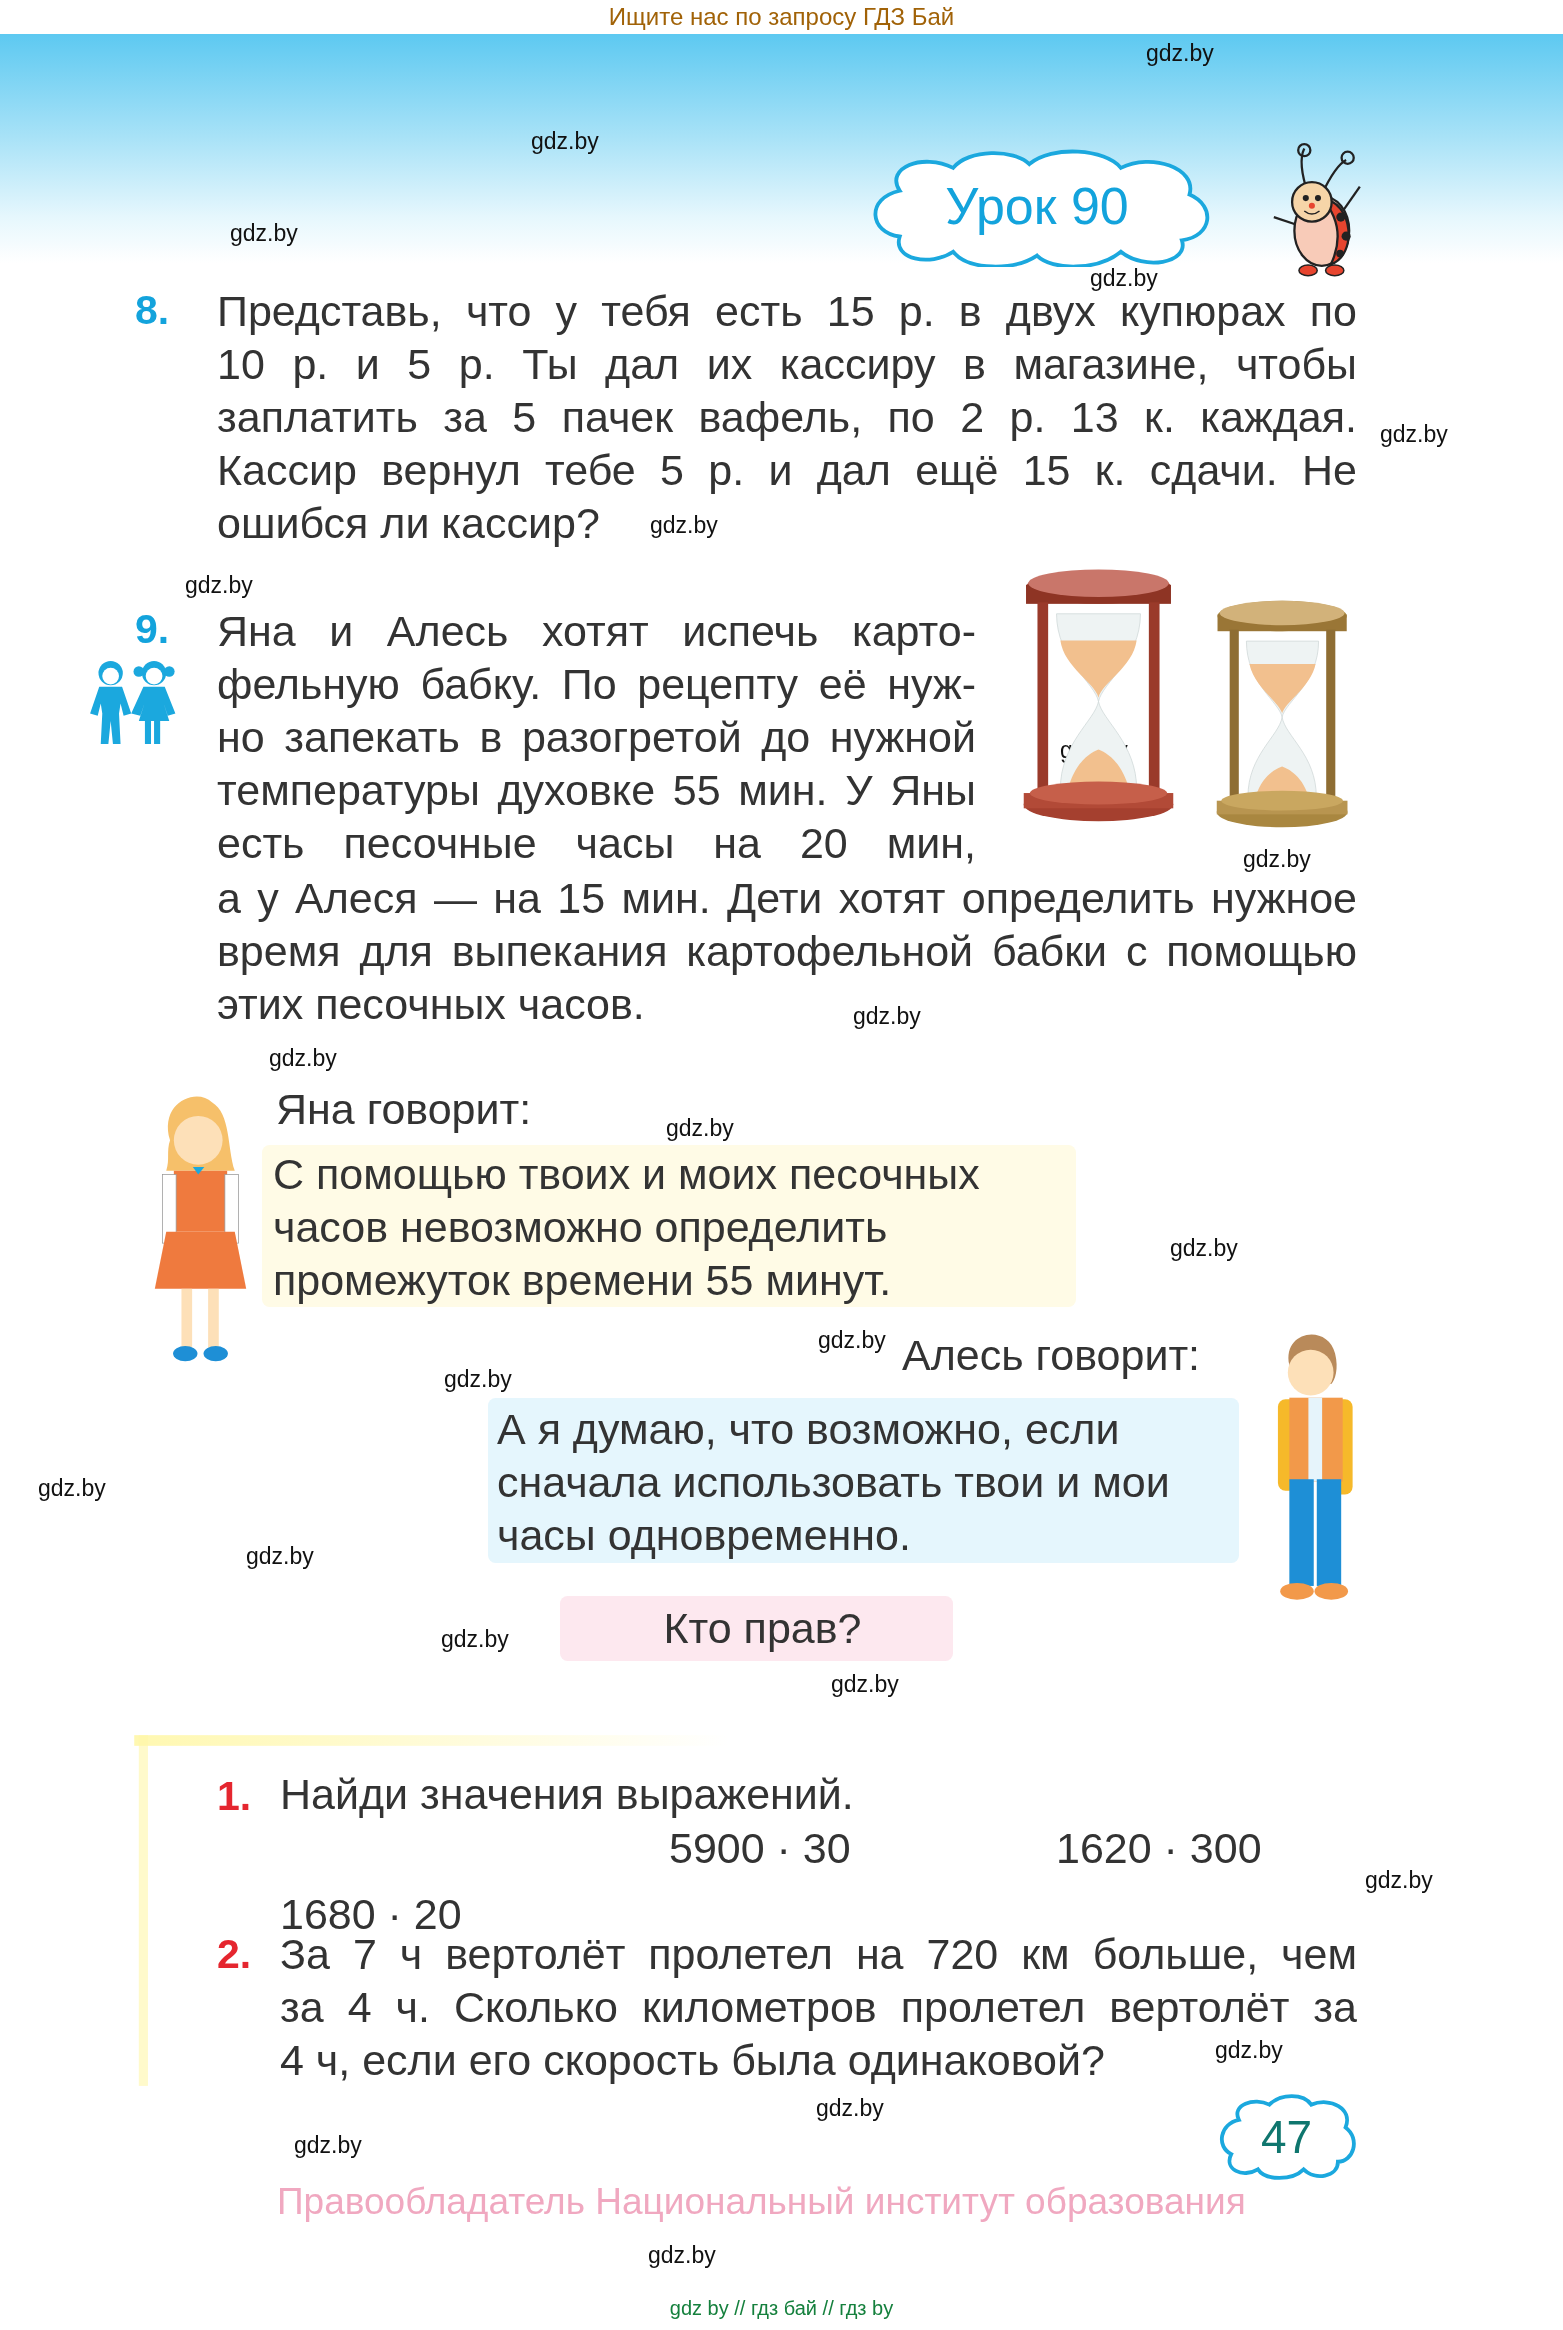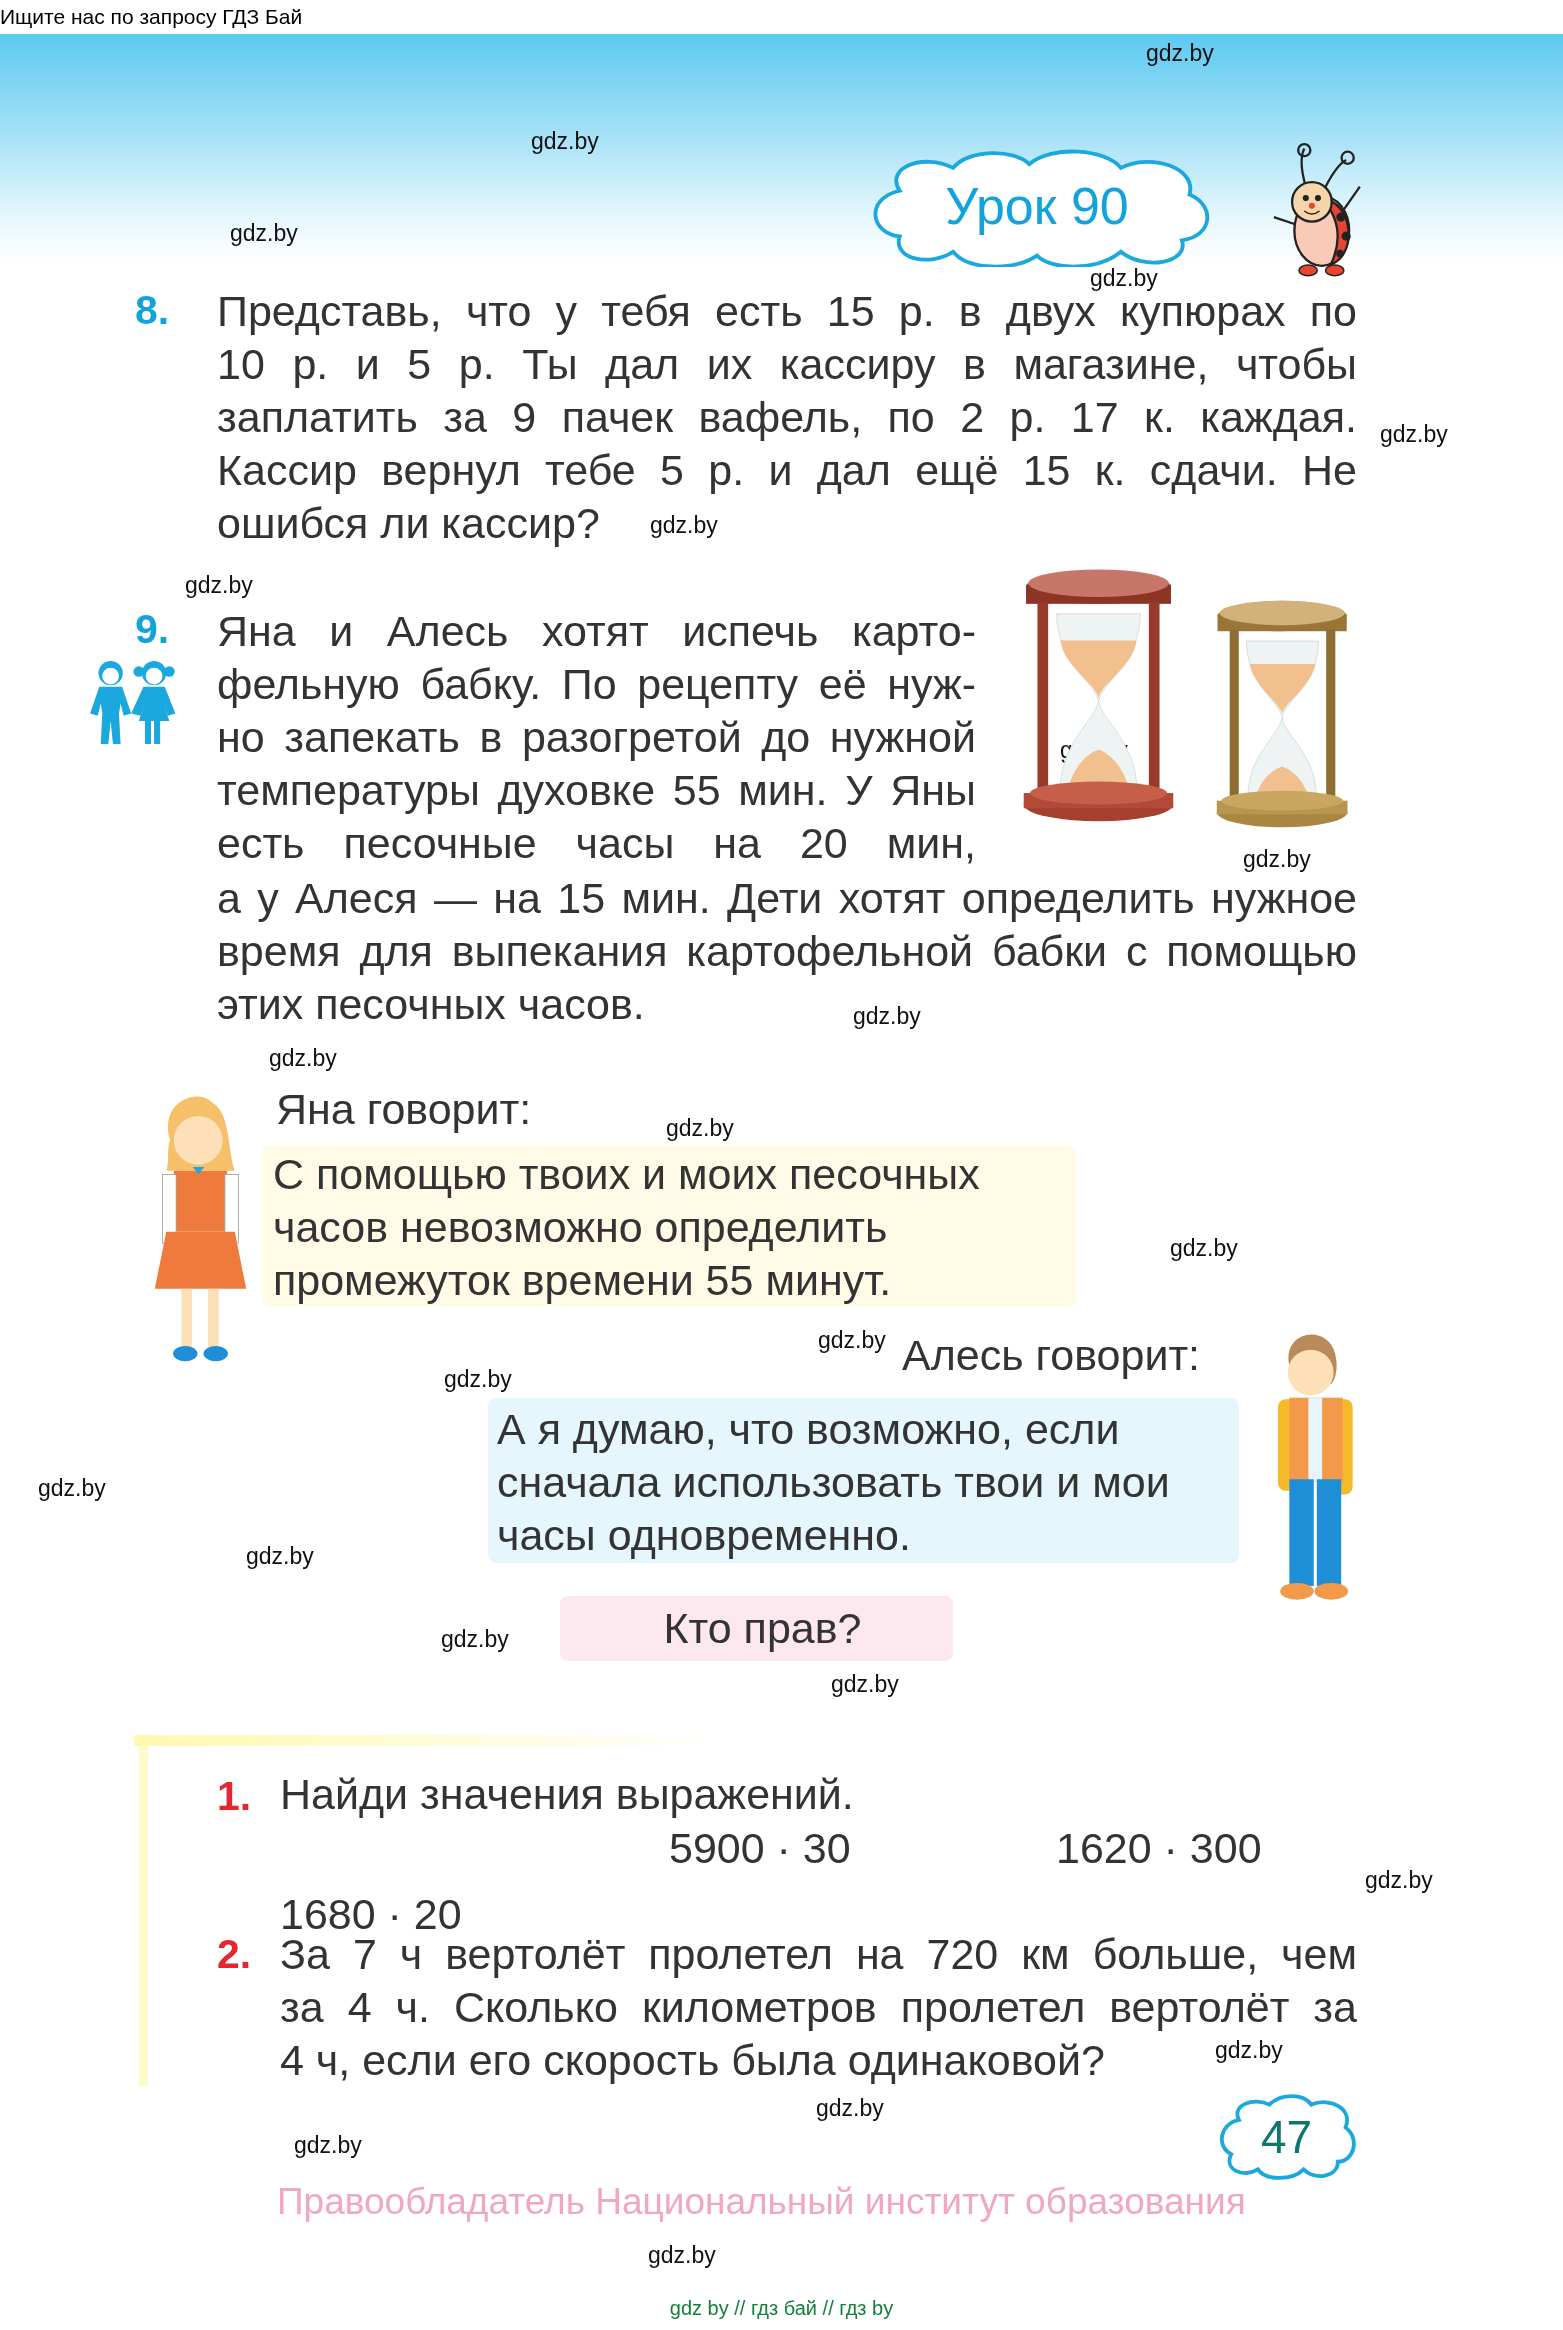--- a/index.html
+++ b/index.html
@@ -5,21 +5,21 @@
   html, body { margin: 0; padding: 0; }
   body {
     width: 1563px; height: 2330px; position: relative; overflow: hidden;
     background: #ffffff;
     font-family: "Liberation Sans", sans-serif;
     color: #333333;
   }
   .abs { position: absolute; }
   .top-banner {
     left: 0; top: 0; width: 1563px; height: 34px; background: #fff;
-    font-size: 21px; line-height: 34px; color: #000000;
+    text-align: center; font-size: 24px; line-height: 34px; color: #a16207;
   }
   .sky {
     left: 0; top: 34px; width: 1563px; height: 229px;
     background: linear-gradient(to bottom, #5dc9f1 0%, #a8e2f7 45%, #e6f7fd 80%, #ffffff 100%);
   }
   .wm { font-size: 23px; color: #111; font-family: "Liberation Sans", sans-serif; }
   .cloud-title {
     left: 854px; top: 145px; width: 366px; height: 122px;
   }
   .cloud-title svg { position: absolute; left: 0; top: 0; }
@@ -122,21 +122,21 @@
     <path d="M45,92 Q55,100 65,92" stroke="#222" stroke-width="2" fill="none"></path>
     <ellipse cx="50" cy="170" rx="12" ry="7" fill="#e7452f" stroke="#222" stroke-width="2"></ellipse>
     <ellipse cx="85" cy="170" rx="12" ry="7" fill="#e7452f" stroke="#222" stroke-width="2"></ellipse>
   </svg>
 </div>
 
 <div class="abs task-num" style="left:135px;top:287px;">8.</div>
 <div class="abs body-text" style="left:217px;top:285px;width:1140px;">
   <span class="line justify">Представь, что у тебя есть 15 р. в двух купюрах по</span>
   <span class="line justify">10 р. и 5 р. Ты дал их кассиру в магазине, чтобы</span>
-  <span class="line justify">заплатить за 9 пачек вафель, по 2 р. 17 к. каждая.</span>
+  <span class="line justify">заплатить за 5 пачек вафель, по 2 р. 13 к. каждая.</span>
   <span class="line justify">Кассир вернул тебе 5 р. и дал ещё 15 к. сдачи. Не</span>
   <span class="line">ошибся ли кассир?</span>
 </div>
 
 <div class="abs task-num" style="left:135px;top:606px;">9.</div>
 <div class="abs" style="left:84px;top:656px;width:99px;height:92px;">
   <svg width="99" height="92" viewBox="0 0 130 120">
     <g fill="#1ba8de">
       <circle cx="35" cy="22" r="16"></circle>
       <path d="M20,40 L50,40 L62,75 L52,78 L48,62 L46,75 L48,115 L38,115 L35,85 L32,115 L22,115 L24,75 L22,62 L18,78 L8,75 Z"></path>

